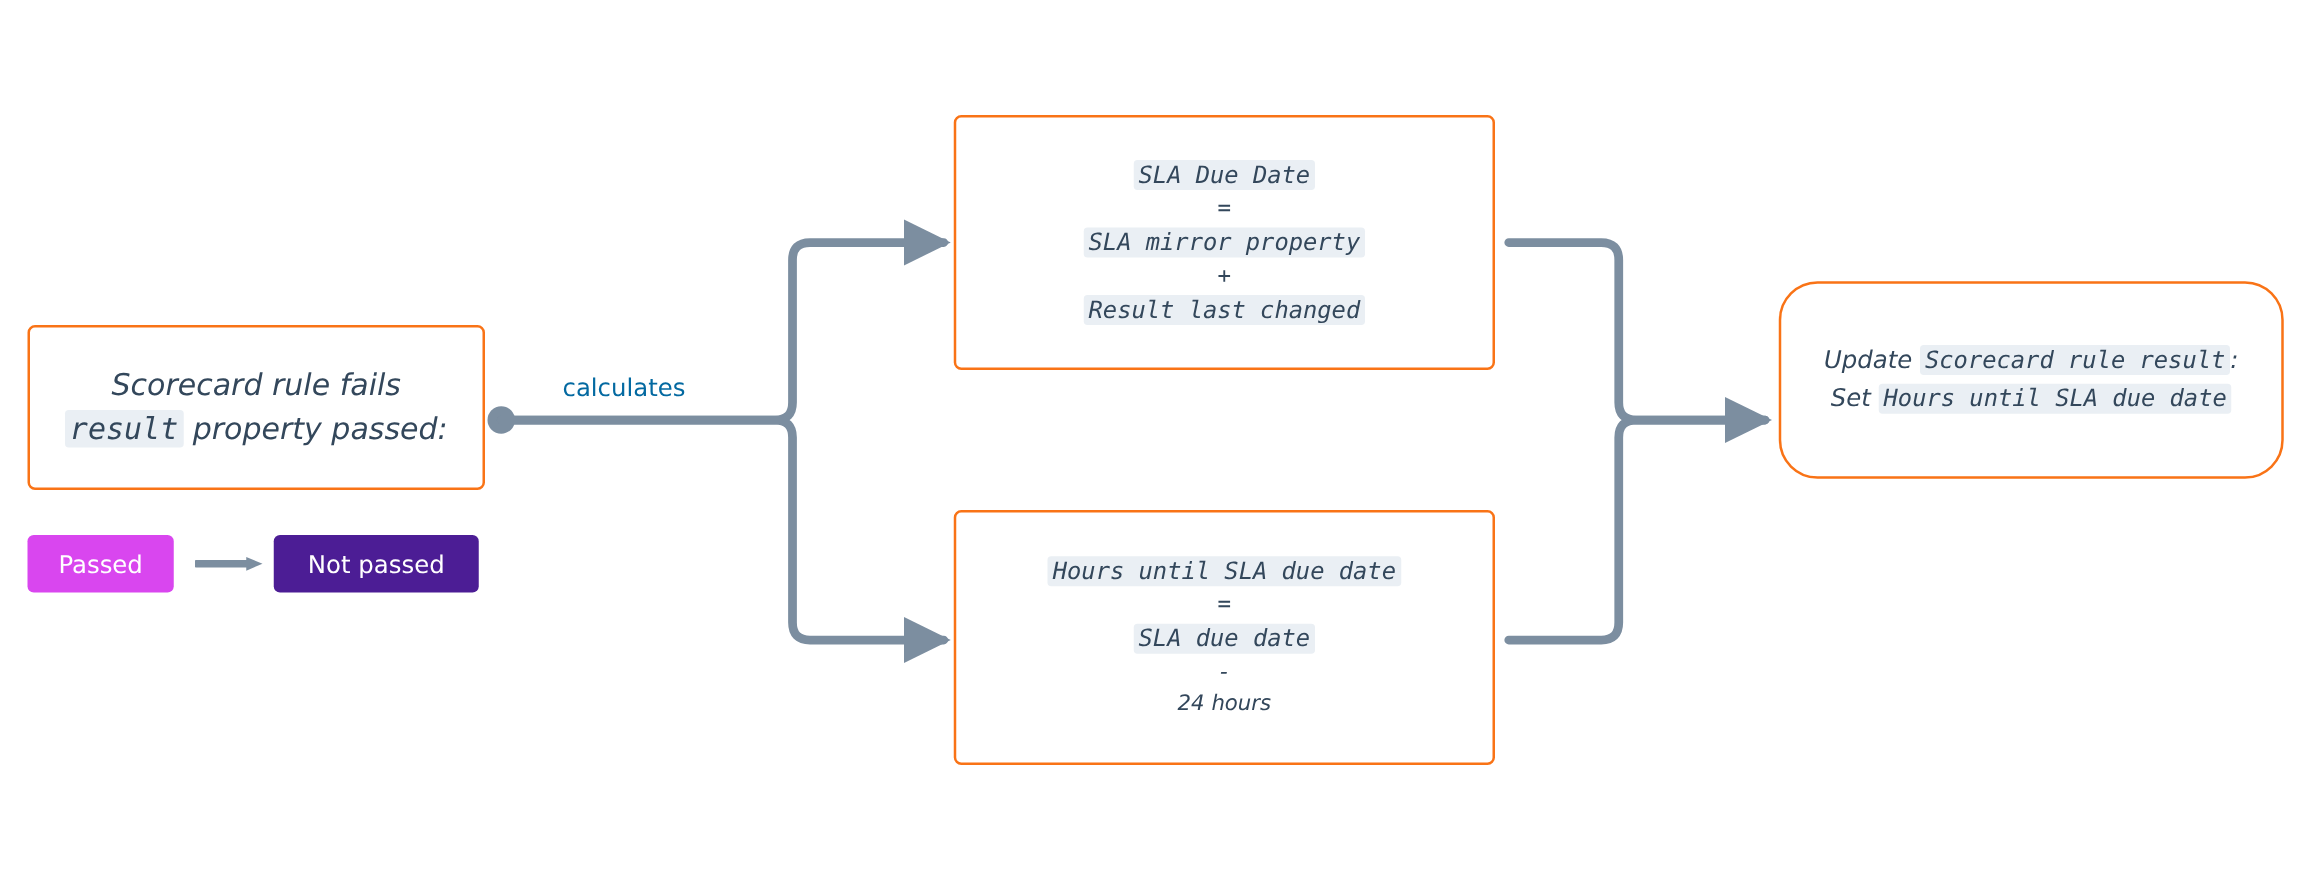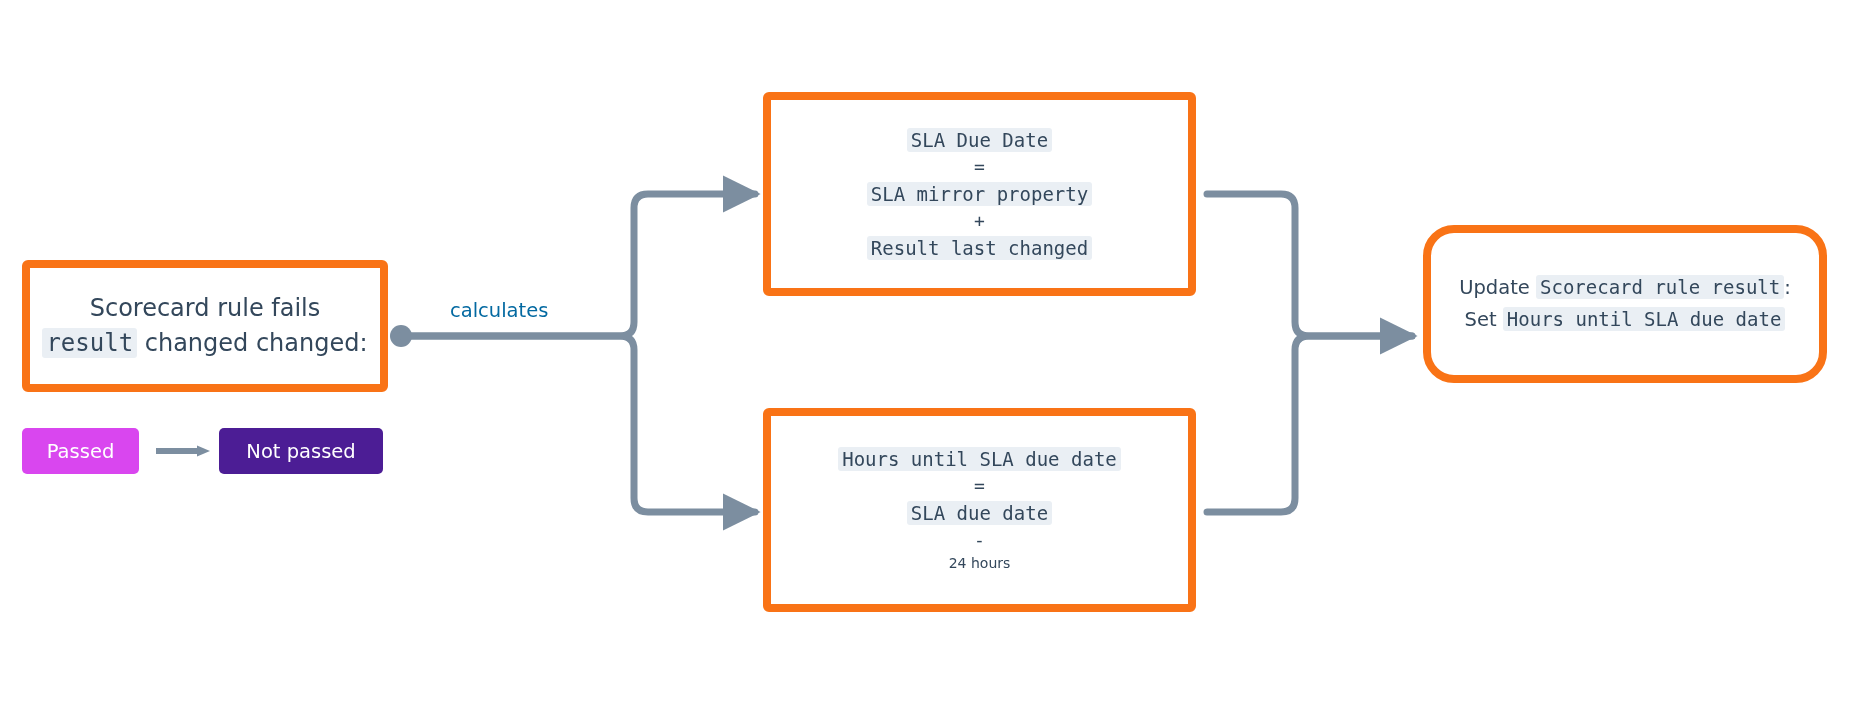--- a/index.html
+++ b/index.html
@@ -16,28 +16,29 @@
     height: 704px;
     background: #ffffff;
     overflow: hidden;
   }
 
   
   .node {
     position: absolute;
     box-sizing: border-box;
     background: #ffffff;
-    border: 8px solid #f97316;
+    border: 2px solid #f97316;
     border-radius: 6px;
     display: flex;
     flex-direction: column;
     align-items: center;
     justify-content: center;
     color: #33475b;
     font-family: "DejaVu Sans", sans-serif;
+    font-style: italic;
   }
 
   .line {
     text-align: center;
     white-space: nowrap;
     line-height: 1.38;
   }
 
   
   code, .code {
@@ -76,21 +77,21 @@
   }
   .formula .line { padding: 1.5px 0; }
   .formula .op {
     font-family: "DejaVu Sans Mono", monospace;
     font-size: 18px;
     background: none;
     padding: 0;
   }
   .formula .plain {
     font-family: "DejaVu Sans", sans-serif;
-    font-size: 14px;
+    font-size: 17px;
   }
 
   
   #node-action {
     left: 1423px;
     top: 225px;
     width: 404px;
     height: 158px;
     font-size: 19px;
     border-radius: 31px;
@@ -182,21 +183,21 @@
 
     <path d="M 1207 194 L 1281 194 Q 1295 194 1295 208 L 1295 322 Q 1295 336 1309 336 L 1412 336" fill="none" stroke="#7c8ea0" stroke-width="7" stroke-linecap="round" stroke-linejoin="round" marker-end="url(#arrowhead)"></path>
 
     <path d="M 1207 512 L 1281 512 Q 1295 512 1295 498 L 1295 350 Q 1295 336 1309 336 L 1412 336" fill="none" stroke="#7c8ea0" stroke-width="7" stroke-linecap="round" stroke-linejoin="round"></path>
   </svg>
 
   <div id="edge-label-calculates">calculates</div>
 
   <div id="node-trigger" class="node">
     <div class="line">Scorecard rule fails</div>
-    <div class="line"><code class="code">result</code><span> changed changed:</span></div>
+    <div class="line"><code class="code">result</code><span> property passed:</span></div>
   </div>
 
   <div id="badges">
     <div id="badge-passed" class="badge">Passed</div>
     <svg id="badge-arrow" viewBox="0 0 56 12" width="56" height="12">
       <path d="M1 6 L43 6" stroke="#7c8ea0" stroke-width="6" stroke-linecap="round" fill="none"></path>
       <path d="M41 0.5 L54 6 L41 11.5 Z" fill="#7c8ea0"></path>
     </svg>
     <div id="badge-not-passed" class="badge">Not passed</div>
   </div>

